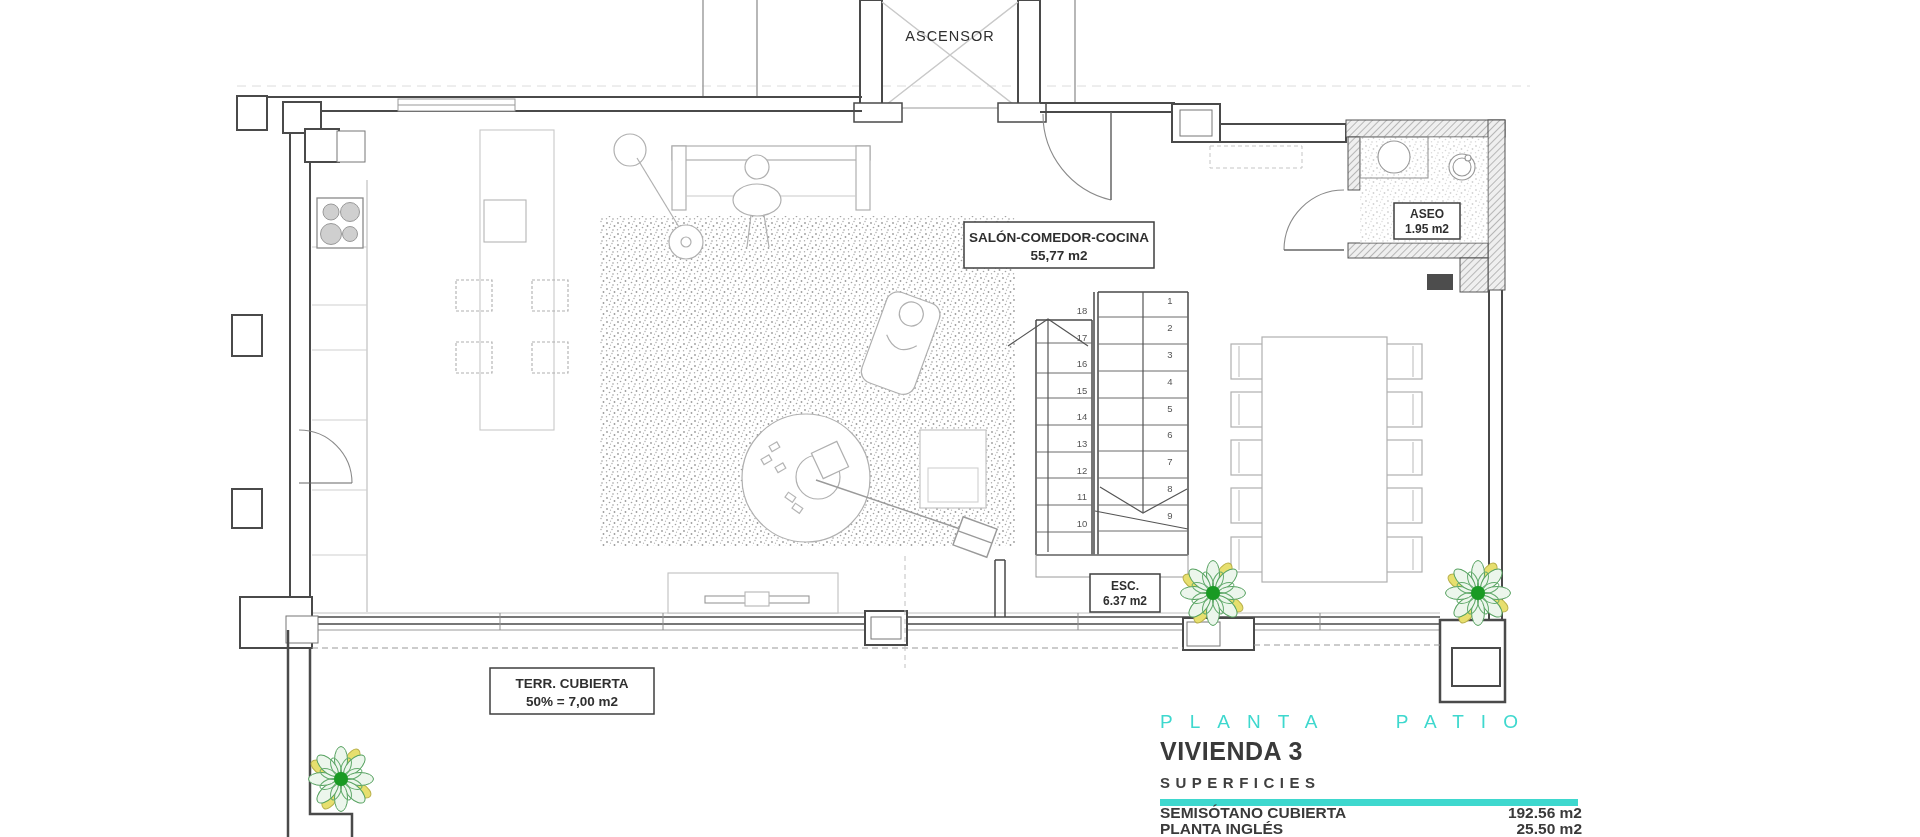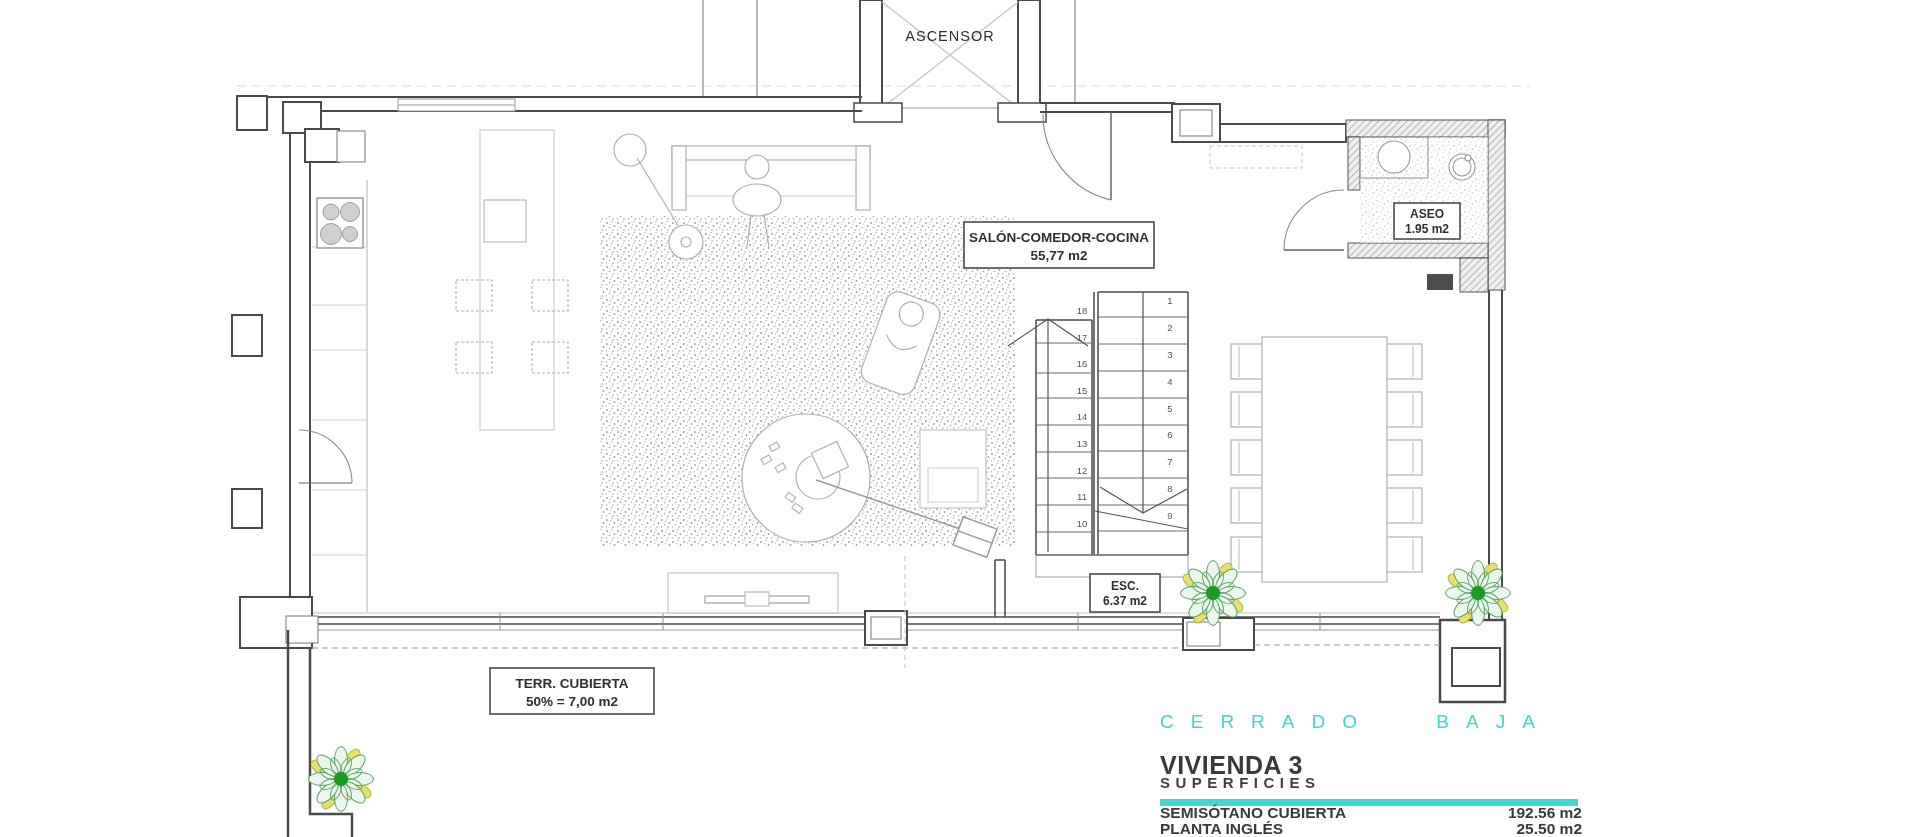--- a/index.html
+++ b/index.html
@@ -3,21 +3,21 @@
 <meta charset="utf-8">
 <style>
   html,body{margin:0;padding:0;background:#fff;width:1920px;height:837px;overflow:hidden;}
   .stage{position:relative;width:1520px;height:837px;font-family:"Liberation Sans",sans-serif;background:#fff;}
   .plan-svg{position:absolute;left:0;top:0;}
   svg text{font-family:"Liberation Sans",sans-serif;fill:#2f2f2f;}
   .lbl{font-weight:700;}
   .stairnum{font-size:9.5px;fill:#555;font-weight:400;}
   .abs{position:absolute;white-space:nowrap;}
   .floor-title{left:1160px;top:711px;font-size:19px;color:#3ed8ce;letter-spacing:17px;word-spacing:40px;font-weight:400;}
-  .unit-title{left:1160px;top:737px;font-size:25px;font-weight:700;color:#3a3a3a;letter-spacing:.5px;margin-top:14px;}
+  .unit-title{left:1160px;top:737px;font-size:25px;font-weight:700;color:#3a3a3a;letter-spacing:.5px;}
   .section-title{left:1160px;top:774px;font-size:15px;font-weight:700;color:#404040;letter-spacing:5.5px;}
   .accent-rule{left:1160px;top:799px;width:418px;height:7px;background:#3ed8ce;}
   .surfaces{left:1160px;top:804px;width:422px;}
   .surf-row{display:flex;justify-content:space-between;font-size:15.5px;font-weight:700;color:#3a3a3a;line-height:15px;padding-top:1px;}
 </style>
 </head>
 <body>
 
 <div class="stage">
 
@@ -306,21 +306,21 @@
     <text class="lbl" x="1125" y="590" font-size="12" text-anchor="middle">ESC.</text>
     <text class="lbl" x="1125" y="605" font-size="12" text-anchor="middle">6.37 m2</text>
   </g>
   <g>
     <rect x="490" y="668" width="164" height="46" fill="#fff" stroke="#3f3f3f" stroke-width="1.5"></rect>
     <text class="lbl" x="572" y="688" font-size="13.5" text-anchor="middle">TERR. CUBIERTA</text>
     <text class="lbl" x="572" y="706" font-size="13.5" text-anchor="middle">50% = 7,00 m2</text>
   </g>
 </svg>
 
-<div class="abs floor-title">CERRADO BAJA</div>
+<div class="abs floor-title">PLANTA PATIO</div>
 <div class="abs unit-title">VIVIENDA 3</div>
 <div class="abs section-title">SUPERFICIES</div>
 <div class="abs accent-rule"></div>
 <div class="abs surfaces">
   <div class="surf-row">
     <span>SEMISÓTANO CUBIERTA</span>
     <span>192.56 m2</span>
   </div>
   <div class="surf-row">
     <span>PLANTA INGLÉS</span>

